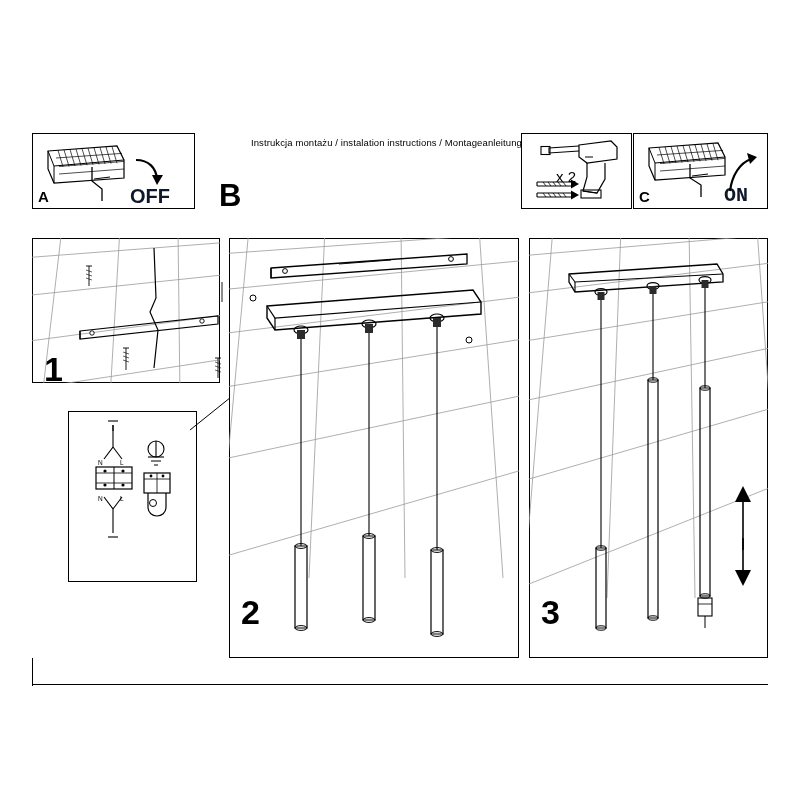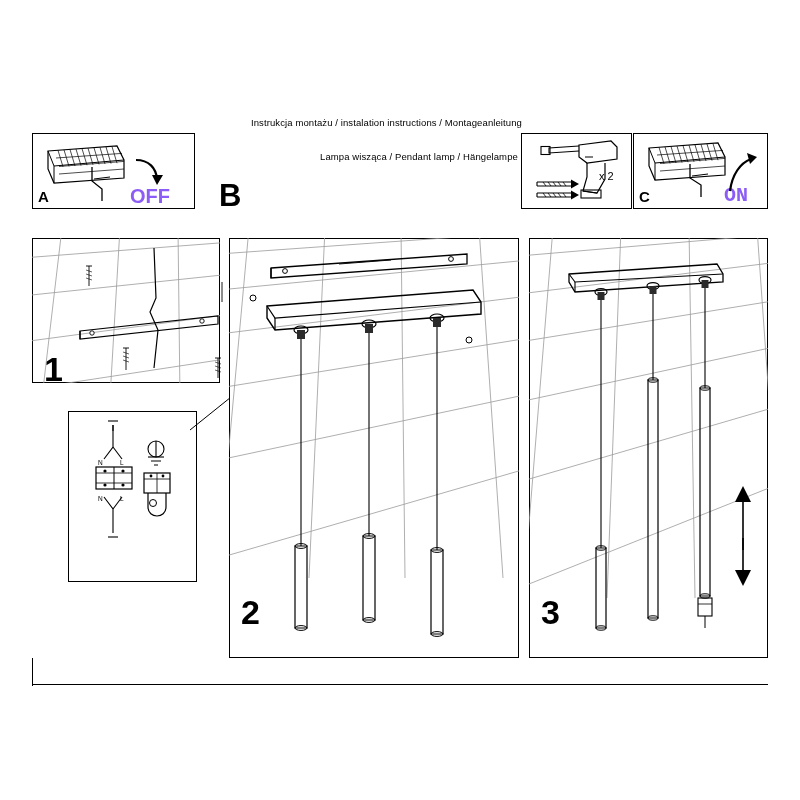--- a/index.html
+++ b/index.html
@@ -59,46 +59,44 @@
     font-size: 15px;
     font-weight: bold;
     line-height: 15px;
     color: #000;
   }
   .onoff {
     position: absolute;
     font-size: 20px;
     font-weight: bold;
     line-height: 20px;
-    color: #8b5cf6;
+    color: #0f172a;
   }
   .qty {
     position: absolute;
-    font-size: 11px;
+    font-size: 15px;
     line-height: 9px;
     color: #000;
-    margin-left: 43px;
   }
   .tiny {
     position: absolute;
     font-size: 6.5px;
     line-height: 7px;
     color: #000;
   }
 
   svg { display: block; overflow: visible; }
   .ln { stroke: #000; fill: none; }
 </style>
 </head>
 <body>
 
 <div class="sheet">
 
-  <div class="hdr-text" style="left:251px; top:116px;">Instrukcja montażu / instalation instructions / Montageanleitung</div>
-  <div class="hdr-text" style="left:320px; top:150px;">Lampa wisząca / Pendant lamp / Hängelampe</div>
+  <div class="hdr-text" style="left:251px; top:136px;">Instrukcja montażu / instalation instructions / Montageanleitung</div>
 
   <div class="big-letter" style="left:219px; top:180px;">B</div>
 
   <div class="box" style="left:32px; top:133px; width:163px; height:76px;"></div>
   <div class="small-letter" style="left:38px; top:189px;">A</div>
   <div class="onoff" style="left:130px; top:186px;">OFF</div>
 
   <svg class="abs" style="left:32px; top:133px;" width="165" height="78">
 
     <g>

